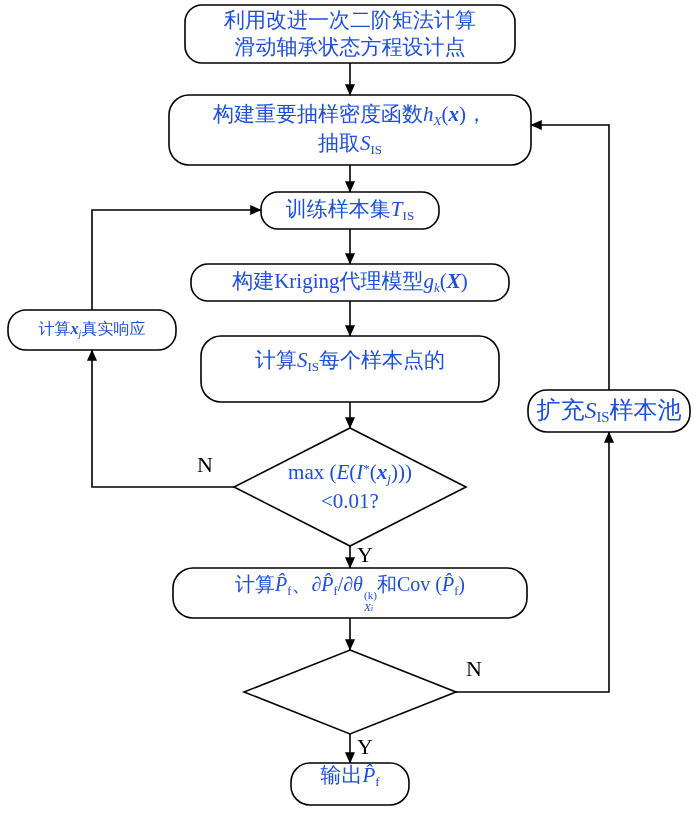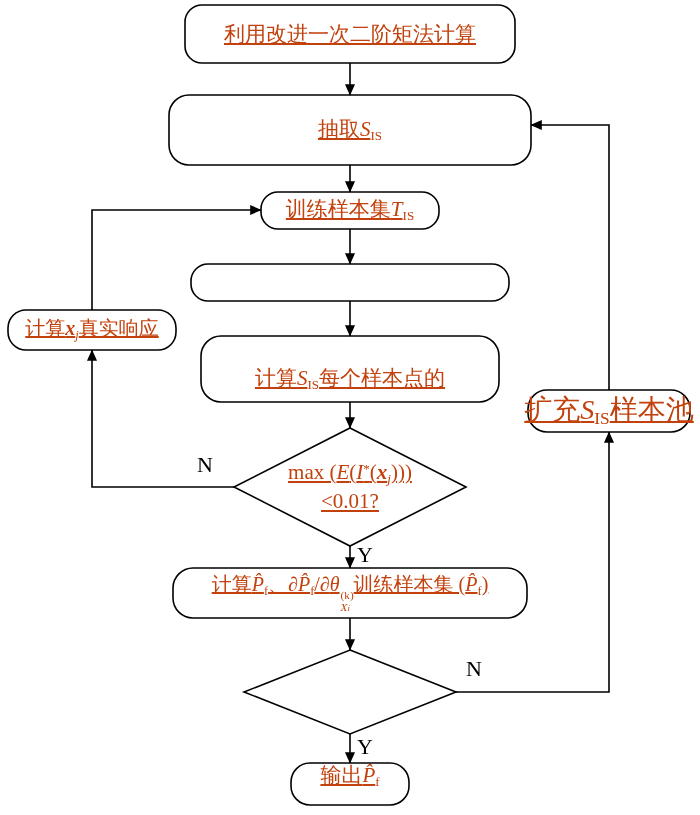--- a/index.html
+++ b/index.html
@@ -10,48 +10,47 @@
     color: #000;
   }
   .canvas { position: relative; width: 700px; height: 815px; background: #fff; overflow: hidden; }
   svg.wires { position: absolute; left: 0; top: 0; z-index: 0; }
 
   .node {
     position: absolute; z-index: 1;
     display: flex; flex-direction: column;
     align-items: center; justify-content: center;
     text-align: left; font-size: 21px; line-height: 1.28;
-    color: #c2410c;
-    text-decoration: underline;
+    color: #1d4ed8;
   }
   .ln { white-space: nowrap; }
 
   .it { font-style: italic; }
   .bi { font-style: italic; font-weight: bold; }
   .sb { font-size: 0.62em; vertical-align: -0.3em; }
   .sp { font-size: 0.62em; vertical-align: 0.45em; }
 
   .stack {
     display: inline-flex; flex-direction: column; align-items: flex-start;
     vertical-align: -0.75em; line-height: 1.05; font-size: 0.56em; margin-left: 1px;
   }
   .ss { font-size: 0.78em; font-style: italic; }
 
   
   .n1  { left: 185px; top: 5px;   width: 330px; height: 58px; }
   .n2  { left: 169px; top: 95px;  width: 362px; height: 70px; }
   .n3  { left: 261px; top: 192px; width: 178px; height: 37px; border-radius: 17px; }
   .n4  { left: 191px; top: 264px; width: 318px; height: 37px; }
-  .n5  { left: 201px; top: 354px; width: 298px; height: 50px; }
+  .n5  { left: 201px; top: 336px; width: 298px; height: 50px; }
   .nd1 { left: 240px; top: 447px; width: 220px; height: 80px; }
   .n6  { left: 173px; top: 568px; width: 354px; height: 50px; font-size: 20px; }
   .nd2 { left: 250px; top: 671px; width: 200px; height: 42px; }
   .n7  { left: 291px; top: 763px; width: 118px; height: 26px; }
-  .n8  { left: 8px;   top: 310px; width: 168px; height: 40px; font-size: 20px; }
-  .n9  { left: 528px; top: 390px; width: 162px; height: 42px; font-size: 28px; }
+  .n8  { left: 8px;   top: 310px; width: 168px; height: 40px; font-size: 16px; }
+  .n9  { left: 528px; top: 390px; width: 162px; height: 42px; font-size: 24px; }
 
   .el { position: absolute; z-index: 1; font-size: 22px; color: #000; }
   .el-n1 { left: 197px; top: 452px; }
   .el-y1 { left: 357px; top: 542px; }
   .el-n2 { left: 466px; top: 656px; }
   .el-y2 { left: 357px; top: 734px; }
 </style>
 </head>
 <body>
 
@@ -89,45 +88,50 @@
 
       <polyline points="234,487 92,487 92,350" marker-end="url(#arr)"></polyline>
       <polyline points="92,310 92,210 261,210" marker-end="url(#arr)"></polyline>
       <polyline points="456,692 609,692 609,432" marker-end="url(#arr)"></polyline>
       <polyline points="609,390 609,125 531,125" marker-end="url(#arr)"></polyline>
     </g>
   </svg>
 
   <div class="node n1">
     <div class="ln">利用改进一次二阶矩法计算</div>
+    <div class="ln">滑动轴承状态方程设计点</div>
   </div>
 
   <div class="node n2">
+    <div class="ln"><span>构建重要抽样密度函数</span><span class="it">h</span><span class="sb it">X</span><span>(</span><span class="bi">x</span><span>)，</span></div>
     <div class="ln"><span>抽取</span><span class="it">S</span><span class="sb">IS</span></div>
   </div>
 
   <div class="node n3">
     <div class="ln"><span>训练样本集</span><span class="it">T</span><span class="sb">IS</span></div>
   </div>
 
+  <div class="node n4">
+    <div class="ln"><span>构建Kriging代理模型</span><span class="it">g</span><span class="sb it">k</span><span>(</span><span class="bi">X</span><span>)</span></div>
+  </div>
 
   <div class="node n5">
     <div class="ln"><span>计算</span><span class="it">S</span><span class="sb">IS</span><span>每个样本点的</span></div>
   </div>
 
   <div class="node nd1">
     <div class="ln"><span>max (</span><span class="it">E</span><span>(</span><span class="it">I</span><span class="sp">*</span><span>(</span><span class="bi">x</span><span class="sb it">j</span><span>)))</span></div>
     <div class="ln">&lt;0.01?</div>
   </div>
 
   <div class="node n6">
     <div class="ln"><span>计算</span><span class="it">P̂</span><span class="sb">f</span><span>、</span><span>∂</span><span class="it">P̂</span><span class="sb">f</span><span>/∂</span><span class="it">θ</span><span class="stack">
           <span>(k)</span>
           <span><span class="it">X</span><span class="ss">i</span></span>
-        </span><span>训练样本集 (</span><span class="it">P̂</span><span class="sb">f</span><span>)</span></div>
+        </span><span>和Cov (</span><span class="it">P̂</span><span class="sb">f</span><span>)</span></div>
   </div>
 
 
   <div class="node n7">
     <div class="ln"><span>输出</span><span class="it">P̂</span><span class="sb">f</span></div>
   </div>
 
   <div class="node n8">
     <div class="ln"><span>计算</span><span class="bi">x</span><span class="sb it">j</span><span>真实响应</span></div>
   </div>

